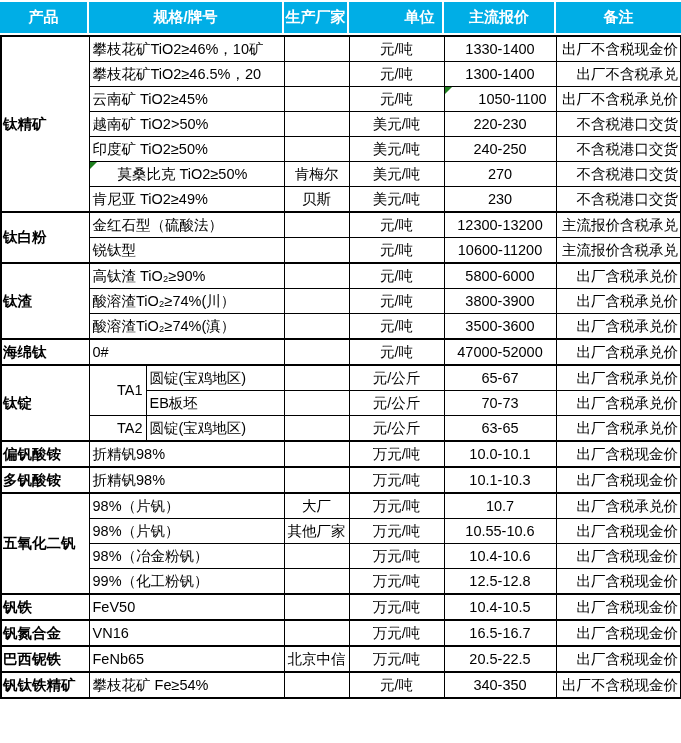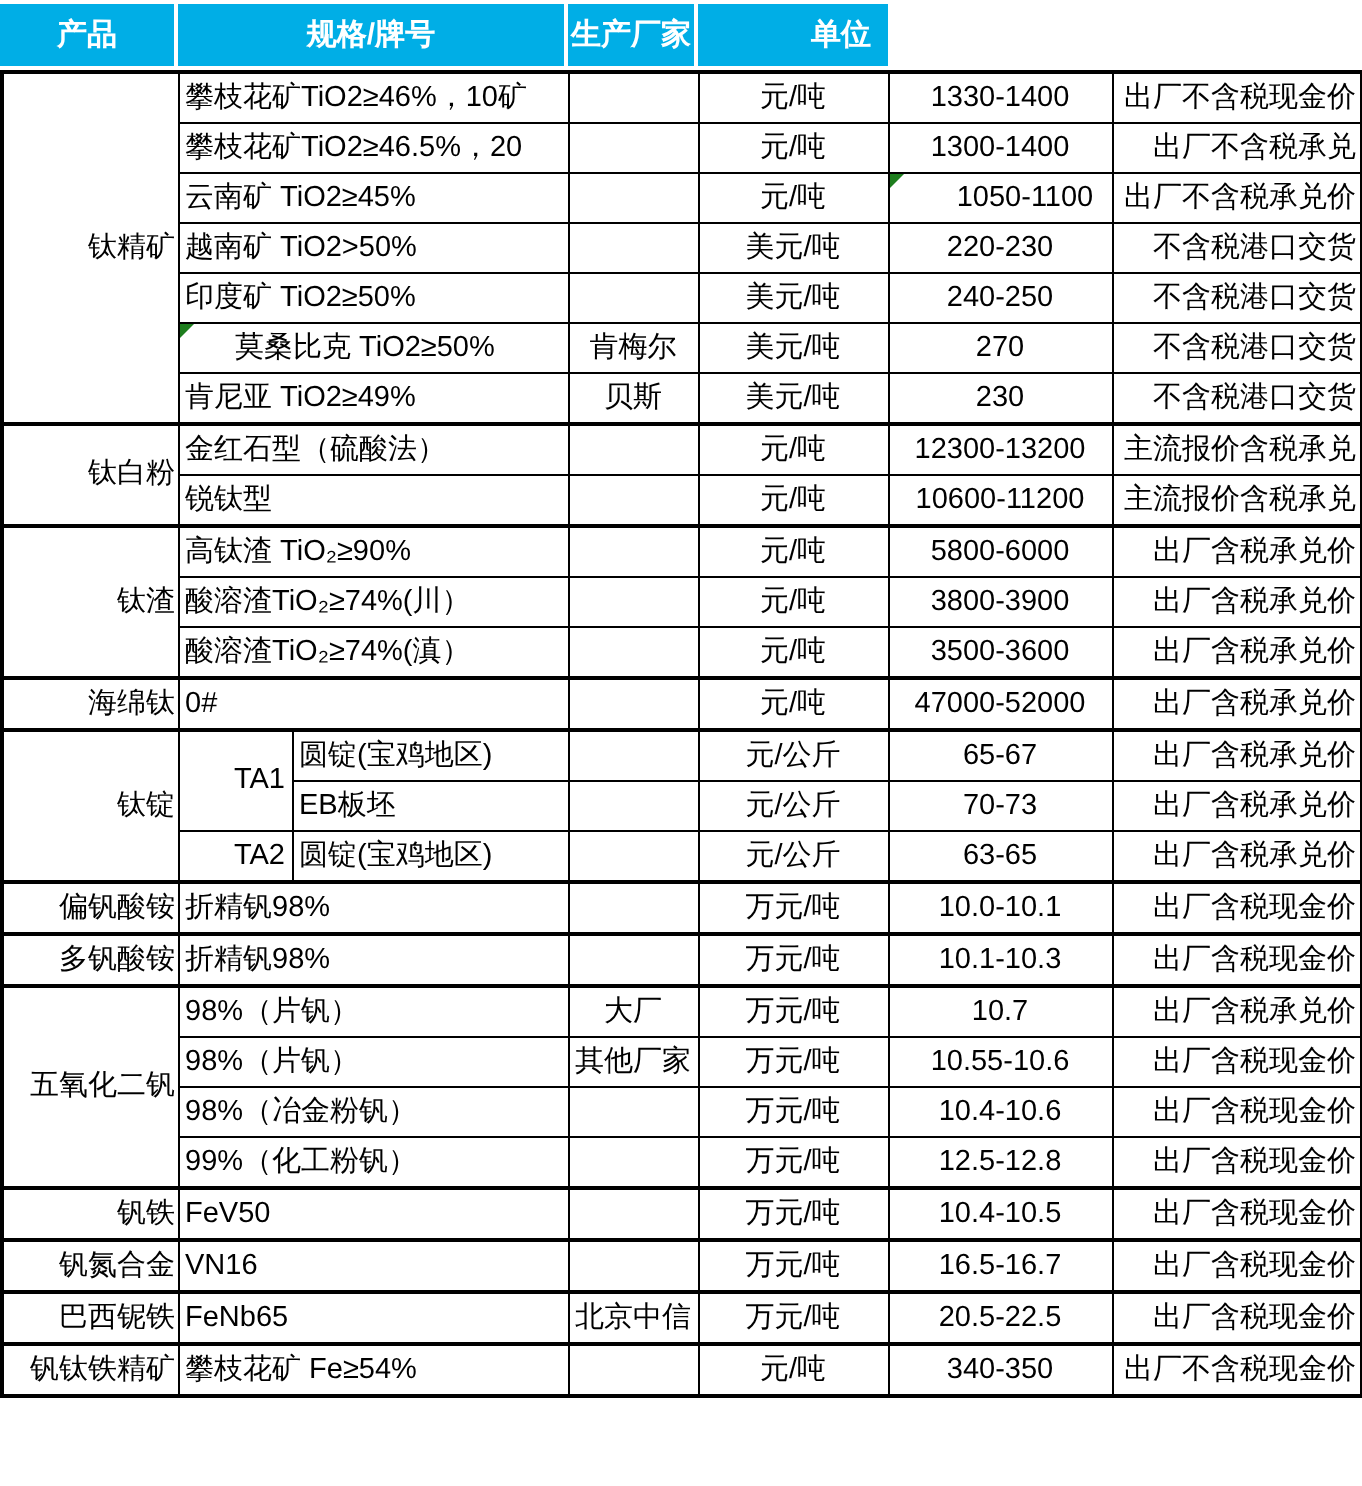--- a/index.html
+++ b/index.html
@@ -33,21 +33,21 @@
   
   table{border-collapse:collapse;table-layout:fixed;width:680px;}
   table{border:2px solid var(--grid_border,#000);}
   td{
     border:1px solid var(--grid_border,#000);
     height:24px;padding:0 3px;font-size:14.5px;
     overflow:hidden;white-space:nowrap;vertical-align:middle;
     line-height:1;
   }
   tr.gt td{border-top-width:2px;}
-  td.prod{text-align:right;padding:0 1px;}
+  td.prod{text-align:left;padding:0 1px;font-weight:bold;}
   td.spec{text-align:left;}
   td.grade{text-align:right;}
   td.c{text-align:center;}
   td.note{text-align:right;padding:0 2px;}
   td.rel{position:relative;padding-left:28px;}
   .cm{
     position:absolute;top:0;left:0;width:0;height:0;
     border-top:7px solid var(--comment_marker,#1e7e1e);
     border-right:7px solid transparent;
   }
@@ -55,20 +55,22 @@
 </head>
 <body>
 
 <div class="sheet">
 
   <div class="hdr">
     <div class="hdr-cell w-prod">产品</div>
     <div class="hdr-cell w-spec">规格/牌号</div>
     <div class="hdr-cell w-mfr">生产厂家</div>
     <div class="hdr-cell w-unit">单位</div>
+    <div class="hdr-cell w-price">主流报价</div>
+    <div class="hdr-cell w-note">备注</div>
   </div>
 
   <table>
     <colgroup>
       <col style="width:88px">
         <col style="width:57px">
         <col style="width:138px">
       <col style="width:65px">
         <col style="width:95px">
         <col style="width:112px">

